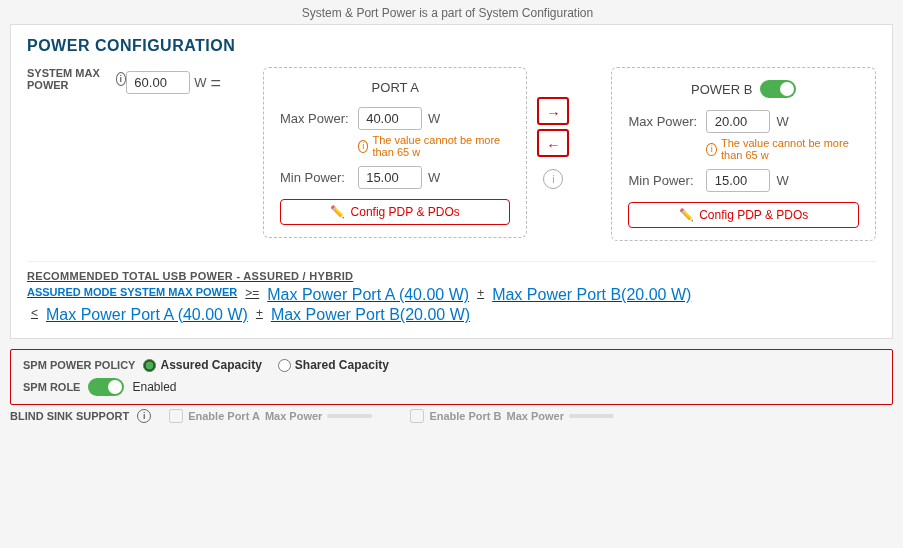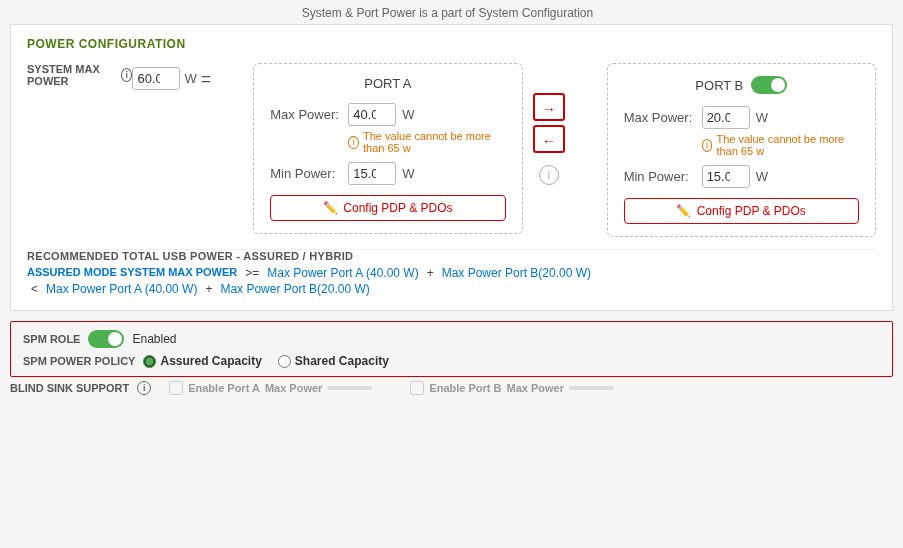--- a/index.html
+++ b/index.html
@@ -18,23 +18,23 @@
       padding: 6px 8px 4px 0;
       background: #f5f5f5;
     }
     .main-card {
       background: #fff;
       border: 1px solid #ddd;
       margin: 0 10px 10px 10px;
       padding: 12px 16px;
     }
     .section-title {
-      font-size: 12px;
-      font-weight: bold;
-      color: #4d7c0f;
+      font-size: 16px;
+      font-weight: bold;
+      color: #0c4a6e;
       letter-spacing: 0.5px;
       margin-bottom: 12px;
     }
     .power-config-row {
       display: flex;
       align-items: flex-start;
       gap: 10px;
     }
     .system-max-power {
       display: flex;
@@ -65,21 +65,21 @@
     .input-with-unit {
       display: flex;
       align-items: center;
       gap: 4px;
     }
     .spinner-input {
       border: 1px solid #bbb;
       border-radius: 3px;
       padding: 3px 4px;
       font-size: 13px;
-      width: 48px;
+      width: 64px;
       text-align: center;
       color: #333;
     }
     .unit-label {
       font-size: 13px;
       color: #555;
     }
     .equals {
       font-size: 18px;
       color: #555;
@@ -179,21 +179,23 @@
       border: 1.5px solid #aaa;
       display: flex;
       align-items: center;
       justify-content: center;
       font-size: 11px;
       color: #aaa;
       margin-top: 8px;
     }
     .recommended-section {
       border-top: 1px solid #eee;
-      margin-top: 12px;
+      margin-top: 20px;
+      padding-top: 8px;
+      text-decoration: underline;
     }
     .rec-title {
       font-size: 11px;
       font-weight: bold;
       color: #555;
       letter-spacing: 0.3px;
       margin-bottom: 4px;
     }
     .rec-row {
       display: flex;
@@ -208,21 +210,21 @@
       font-size: 11px;
     }
     .rec-op {
       color: #444;
       font-size: 12px;
       margin: 0 4px;
     }
     .rec-link {
       color: #0077cc;
       text-decoration: none;
-      font-size: 12px;
+      font-size: 16px;
     }
     .bottom-section {
       border: 1.5px solid #c00;
       margin: 6px 10px 6px 10px;
       padding: 8px 12px;
       border-radius: 2px;
       display: flex;
       align-items: center;
       gap: 30px;
       flex-wrap: nowrap;
@@ -387,21 +389,21 @@
         <span>→</span>
       </div>
       <div class="arrow-btn">
         <span>←</span>
       </div>
       <div class="info-circle">i</div>
     </div>
 
     <div class="port-box">
       <div class="port-title-row">
-        <span>PORT B</span>
+        <span>POWER B</span>
 
         <label class="toggle-switch">
 
           <span class="toggle-slider"></span>
         </label>
       </div>
       <div class="port-field-row">
         <span class="port-field-label">Max Power:</span>
         <input class="spinner-input" type="number" step="0.01" value="20.00" style="">
         <span class="unit-label">W</span>
@@ -437,40 +439,40 @@
       <span class="rec-op">+</span>
       <a class="rec-link" href="#">Max Power Port B(20.00 W)</a>
     </div>
   </div>
 </div>
 
 <div style="display:flex; align-items:stretch; margin: 0 10px 4px 10px; gap: 0;">
 
   <div class="bottom-section" style="flex:1; margin:0; border-radius:2px;">
     <div class="spm-block">
-      <div class="spm-row">
-        <span>SPM ROLE</span>
-        <label class="toggle-switch">
-
-          <span class="toggle-slider"></span>
-        </label>
-        <span class="toggle-label">Enabled</span>
-      </div>
       <div class="spm-row">
         <span>SPM POWER POLICY</span>
         <div class="radio-group">
           <label class="radio-item">
             <input type="radio" name="spm-policy" checked="" style="">
             <span>Assured Capacity</span>
           </label>
           <label class="radio-item">
             <input type="radio" name="spm-policy" style="">
             <span>Shared Capacity</span>
           </label>
         </div>
+      </div>
+      <div class="spm-row">
+        <span>SPM ROLE</span>
+        <label class="toggle-switch">
+
+          <span class="toggle-slider"></span>
+        </label>
+        <span class="toggle-label">Enabled</span>
       </div>
     </div>
   </div>
 
 </div>
 
 <div class="blind-sink-row">
   <span>BLIND SINK SUPPORT</span>
   <span class="info-icon">i</span>
   <div class="blind-field">

